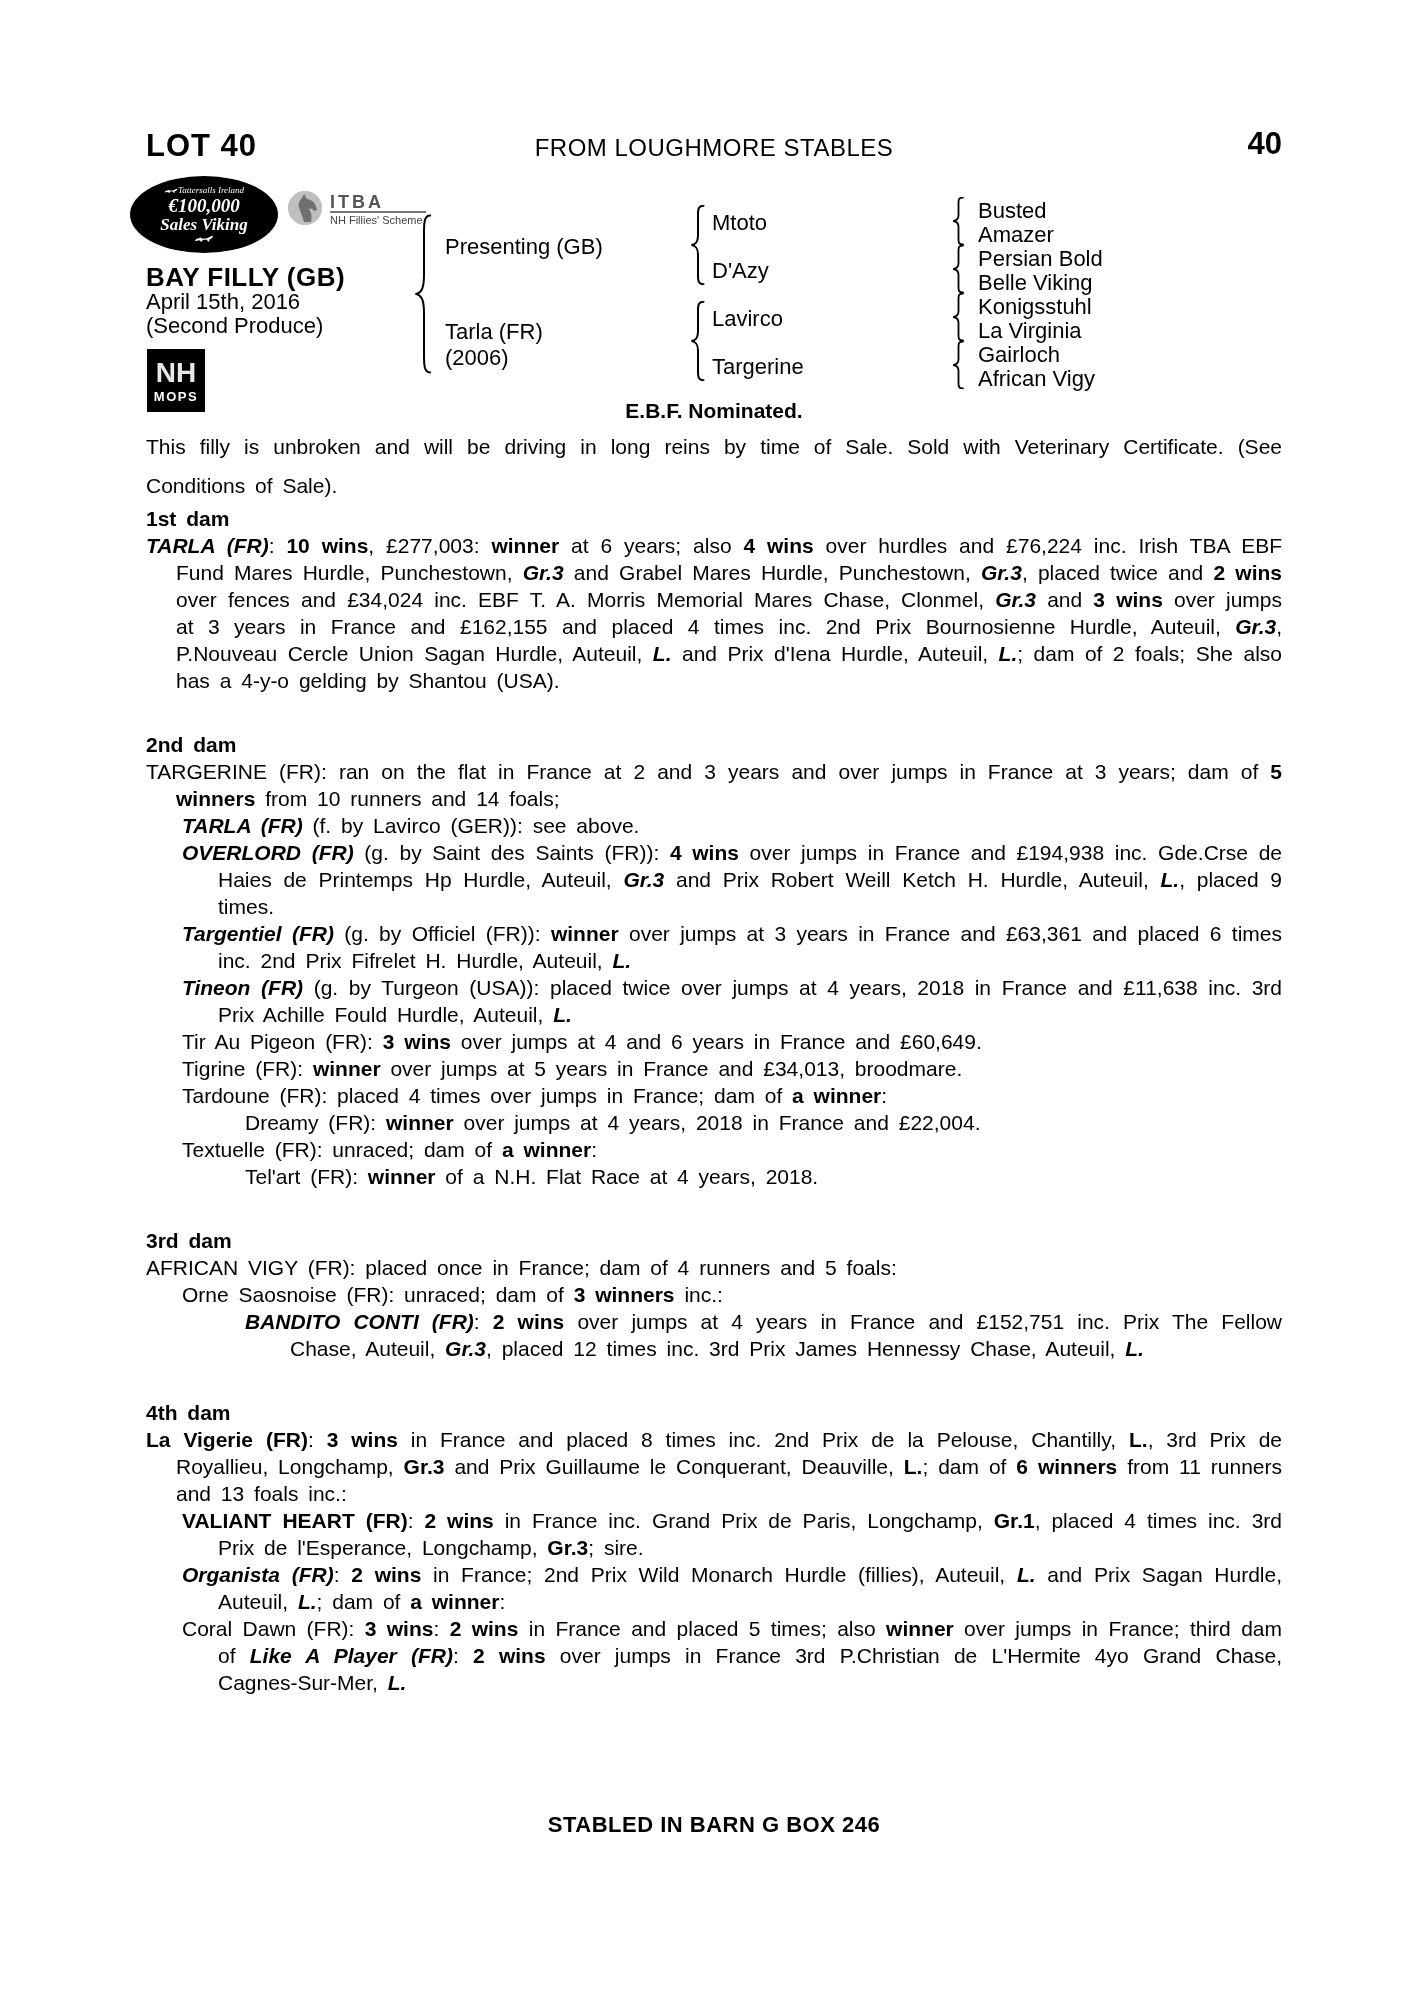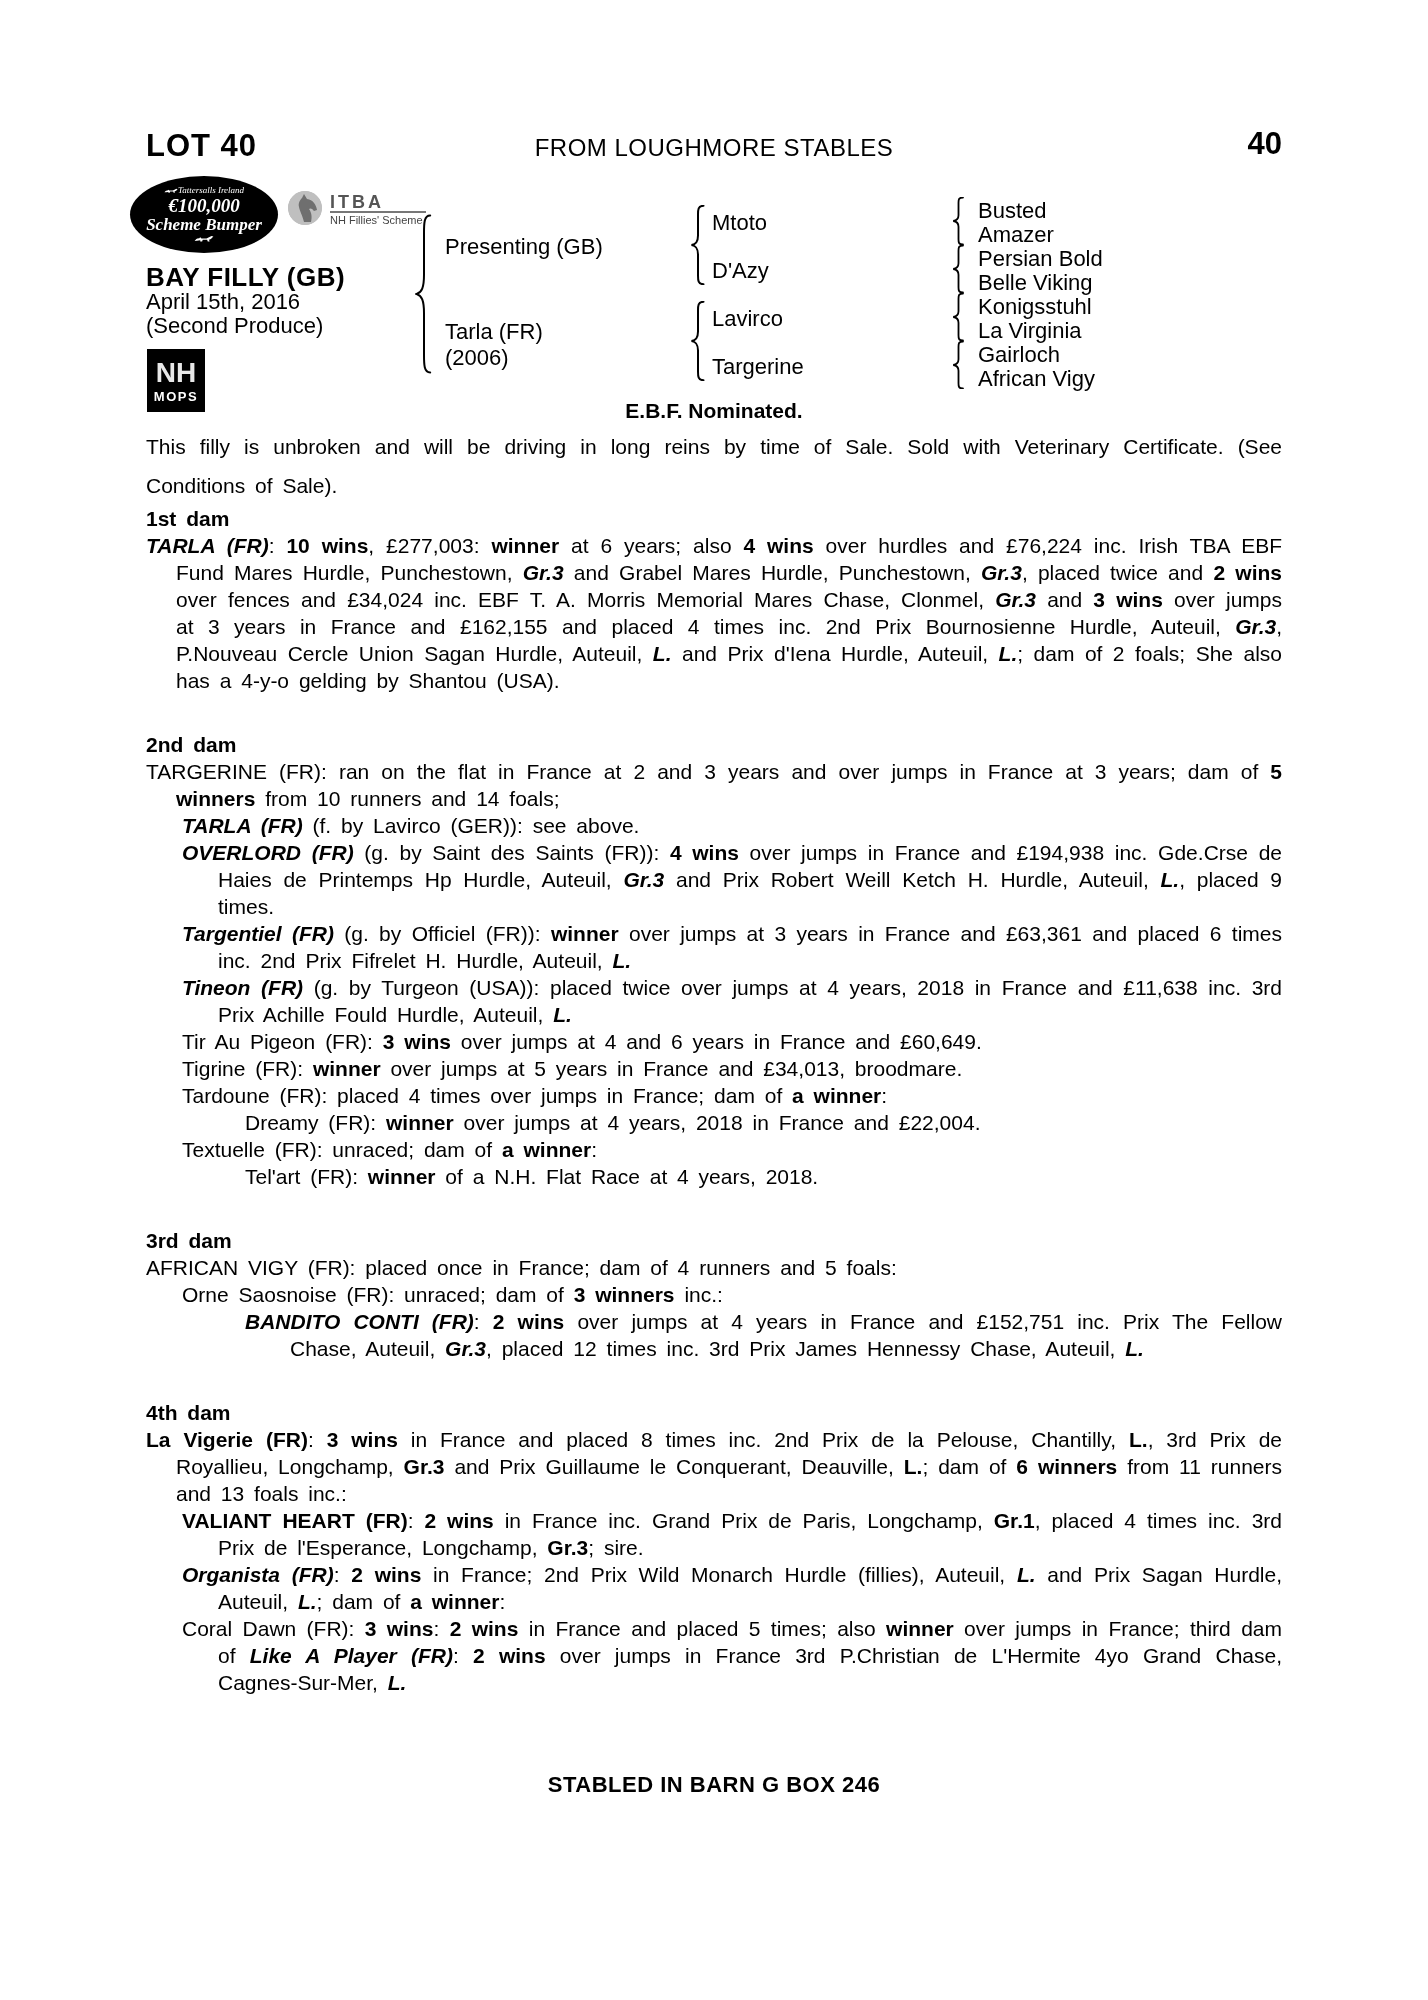--- a/index.html
+++ b/index.html
@@ -44,38 +44,38 @@
   .sections{left:146px;top:505px;width:1136px;font-size:21px;line-height:27px;word-spacing:4px;}
   .dam-section{margin-top:37px;}
   .dam-section:first-child{margin-top:0;}
   .dam-heading{font-weight:700;}
   p.entry{margin:0;text-align:justify;}
   .e0{padding-left:30px;text-indent:-30px;}
   .e1{padding-left:72px;text-indent:-36px;}
   .e2{padding-left:144px;text-indent:-45px;}
   span.b{font-weight:700;}
   span.bi{font-weight:700;font-style:italic;}
-  .footer-line{left:146px;top:1772px;width:1136px;text-align:center;font-size:22px;font-weight:700;letter-spacing:.5px;}
+  .footer-line{left:146px;top:1812px;width:1136px;text-align:center;font-size:22px;font-weight:700;letter-spacing:.5px;}
 </style>
 </head>
 <body>
 
 <div class="abs lot-label">LOT 40</div>
 <div class="abs from-line">FROM LOUGHMORE STABLES</div>
 <div class="abs page-num">40</div>
 
 <div class="abs bumper">
   <span class="tiny">
     <svg width="14" height="6" viewBox="0 0 32 12">
         <path fill="#fff" d="M1 9 Q4 4 8 5 L10 3 L12 5 L20 5 Q24 3 28 1 L31 2 Q28 6 24 7 L25 10 L22 10 L21 7 L14 7 L13 10 L10 10 L10 8 Q4 9 1 9 Z"></path>
       </svg>
     <span>Tattersalls Ireland</span>
   </span>
   <span class="big">€100,000</span>
-  <span class="mid">Scheme Bumper</span>
+  <span class="mid">Sales Viking</span>
   <svg width="20" height="8" viewBox="0 0 32 12" style="margin-top:1px;">
       <path fill="#fff" d="M1 9 Q4 4 8 5 L10 3 L12 5 L20 5 Q24 3 28 1 L31 2 Q28 6 24 7 L25 10 L22 10 L21 7 L14 7 L13 10 L10 10 L10 8 Q4 9 1 9 Z"></path>
     </svg>
 </div>
 
 <div class="abs itba-circle">
   <svg width="34" height="34" viewBox="0 0 34 34">
     <circle cx="17" cy="17" r="17" fill="#bfbfbf"></circle>
     <path fill="#6f6f6f" d="M16 31 C14 23 12 21 11 16 C10 12 12 9 14 7 L16 3 L19 8 C25 9 28 13 29 19 L26 20 C24 17 22 17 21 18 C24 22 24 27 23 31 Z"></path>
   </svg>

